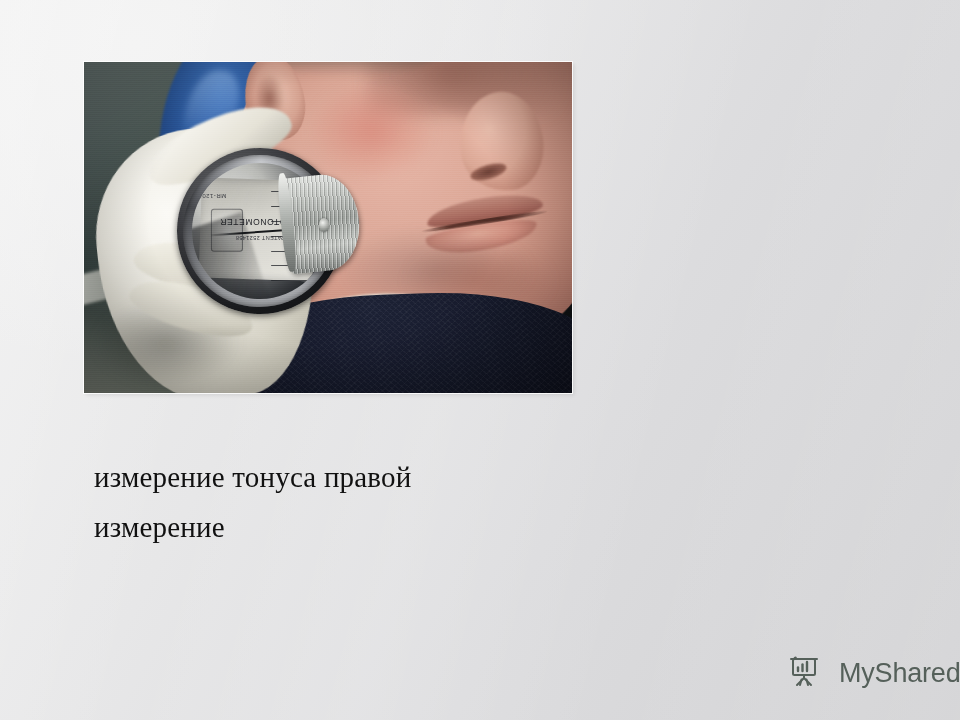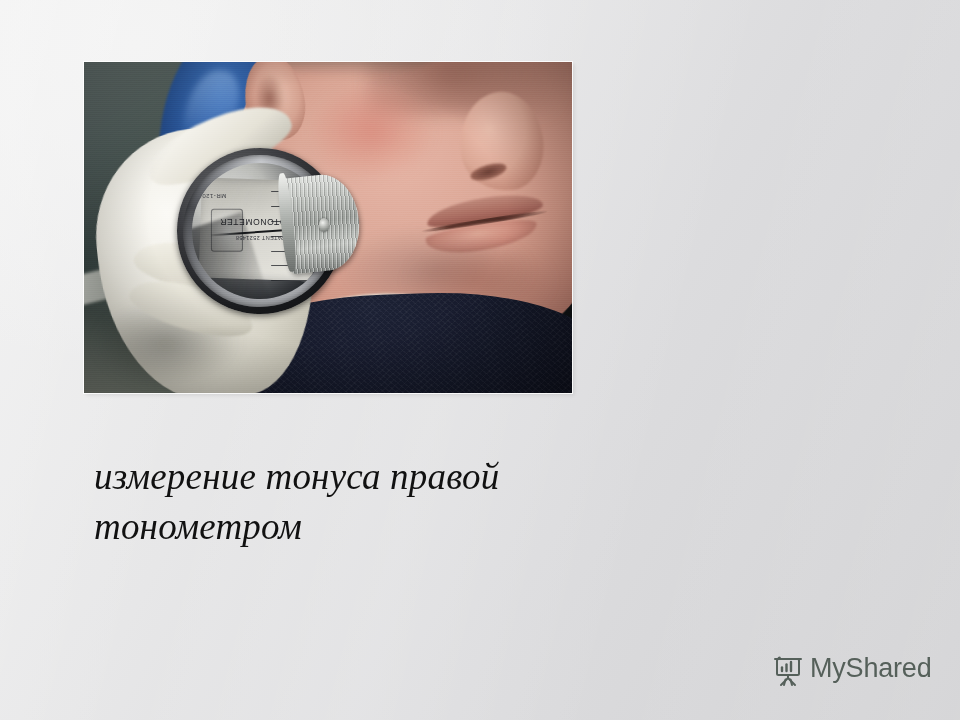--- a/index.html
+++ b/index.html
@@ -490,37 +490,36 @@
     pointer-events: none;
   }
 
   
   .caption {
     position: absolute;
     left: 94px;
     top: 452px;
     width: 560px;
     font-family: "Liberation Serif", "DejaVu Serif", serif;
-    font-style: italic;
-    font-size: 37px;
+    font-size: 29px;
     line-height: 50px;
     color: #111111;
     letter-spacing: 0.2px;
     z-index: 3;
   }
   .caption-line { display: block; white-space: nowrap; }
 
   
   .watermark {
     position: absolute;
-    left: 772px;
+    left: 788px;
     top: 655px;
     display: flex;
-    align-items: flex-start;
-    gap: 6px;
+    align-items: flex-end;
+    gap: 19px;
     z-index: 4;
   }
   .wm-icon { width: 32px; height: 32px; display: block; }
   .wm-text {
     font-family: "Liberation Sans", "DejaVu Sans", sans-serif;
     font-size: 27px;
     color: #55605a;
     letter-spacing: -0.2px;
     line-height: 1;
   }
@@ -607,21 +606,21 @@
         <div class="barrel-screw"></div>
       </div>
 
       <div class="photo-grain"></div>
       <div class="photo-vignette"></div>
     </div>
   </div>
 
   <div class="caption">
     <span class="caption-line">измерение тонуса правой</span>
-    <span class="caption-line">тонометром</span>
+    <span class="caption-line">измерение</span>
   </div>
 
   <div class="watermark">
     <span>
       <svg class="wm-icon" viewBox="0 0 32 32" fill="none" stroke="#55605a" stroke-width="2" stroke-linecap="round">
         <path d="M3 4 H29"></path>
         <rect x="5" y="4" width="22" height="16" rx="1.5"></rect>
         <path d="M16 20 V23"></path>
         <path d="M16 23 L9 30"></path>
         <path d="M16 23 L23 30"></path>

